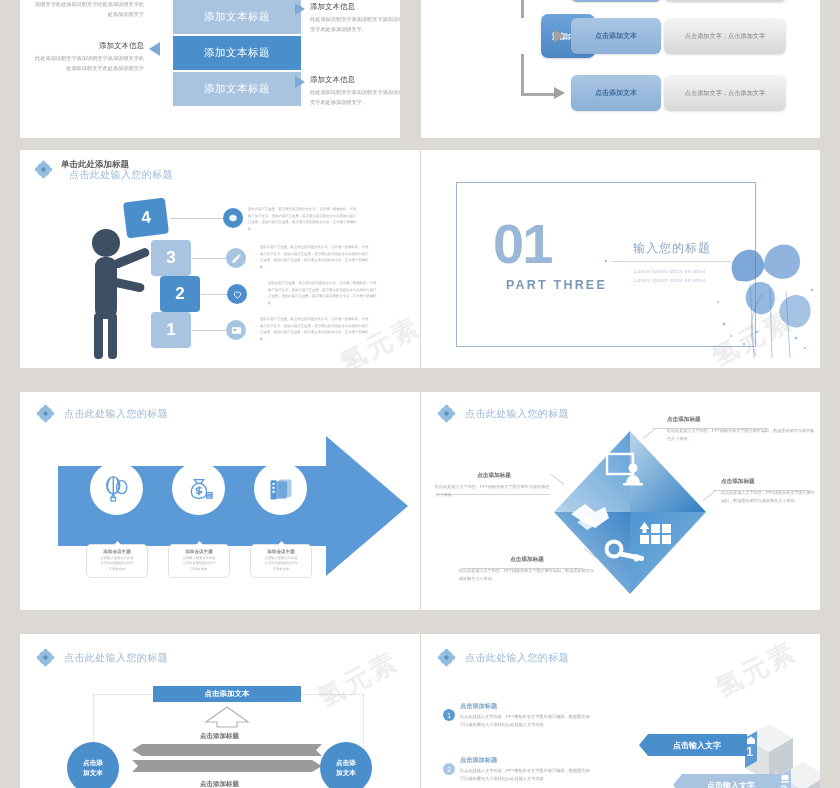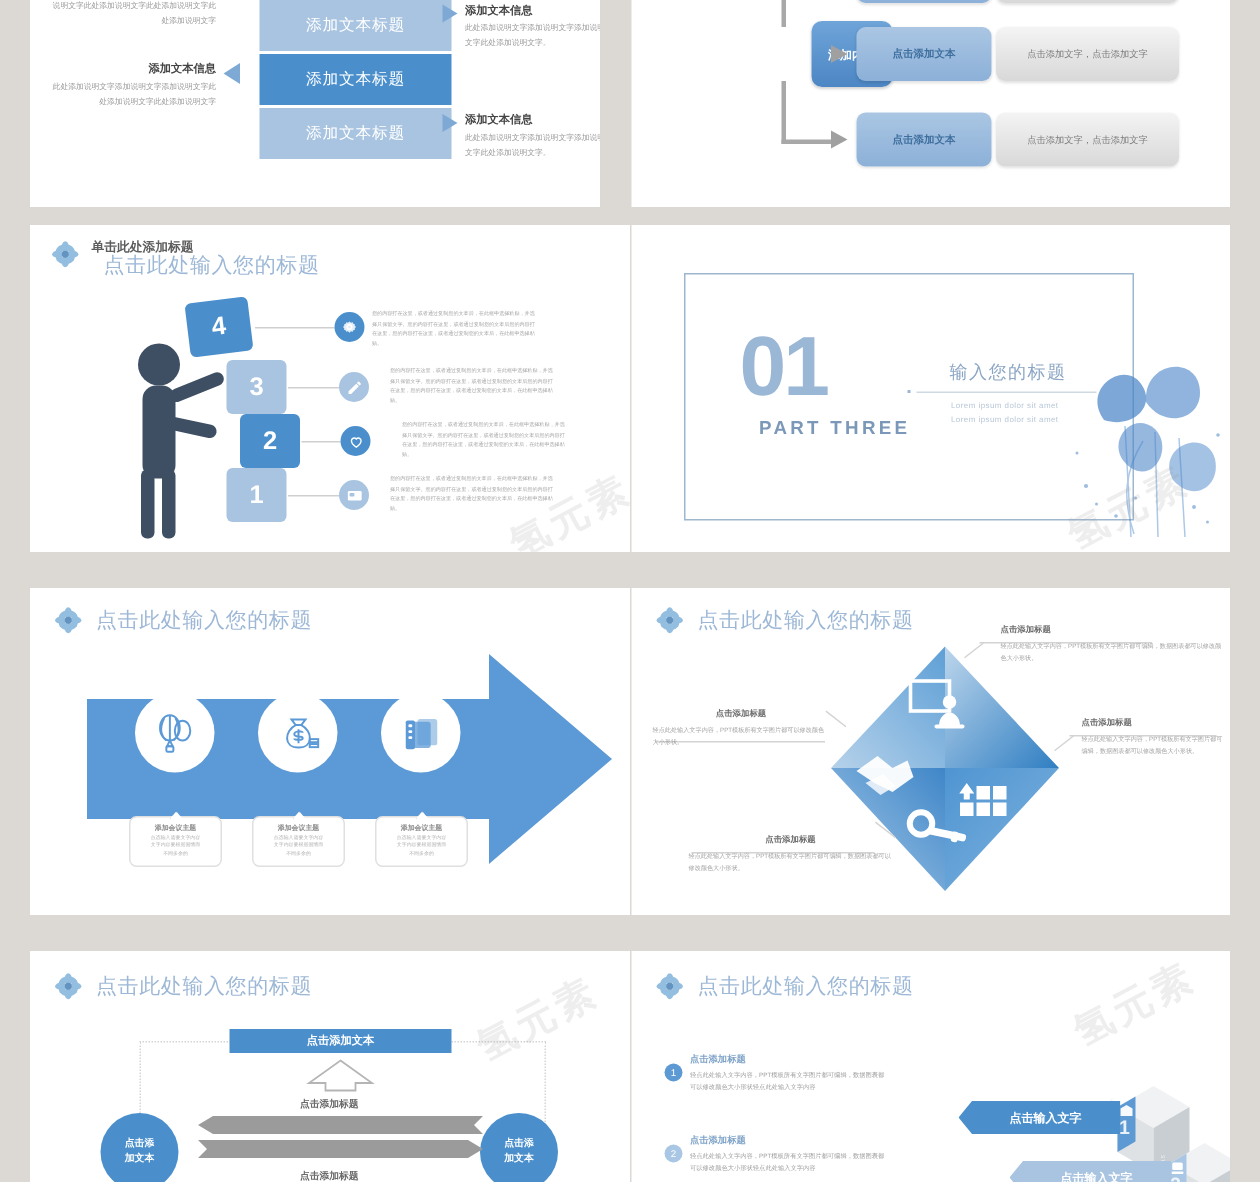--- a/index.html
+++ b/index.html
@@ -17,21 +17,21 @@
     position: absolute;
     background: #ffffff;
     overflow: hidden;
   }
   
   .stitle { position: absolute; display: flex; align-items: center; gap: 9px; }
   .flower {
     width: 19px; height: 19px; flex: 0 0 19px; position: relative;
   }
   .flower svg { display:block; }
-  .ttxt { font-size: 14px; color: #9db8d6; letter-spacing: .4px; white-space: nowrap; }
+  .ttxt { font-size: 10px; color: #9db8d6; letter-spacing: .4px; white-space: nowrap; }
   .ttxt-dark { font-size: 8.5px; color: #5e5e5e; font-weight: bold; white-space: nowrap; }
 
   
   #s1 { left: 20px; top: -38px; width: 380px; height: 176px; }
   .s1-bar {
     position: absolute; left: 153px; width: 128px; height: 34px;
     display: flex; align-items: center; justify-content: center;
     color: #ffffff; font-size: 10.5px; letter-spacing: .5px;
   }
   .s1-b1 { top: 38px; background: #a8c4e0; }
@@ -43,21 +43,21 @@
     width: 0; height: 0;
     border-top: 6px solid transparent; border-bottom: 6px solid transparent;
     border-left: 10px solid #7ea9d4;
   }
   .s1-tri-l {
     position: absolute; right: -16px; top: 1px;
     width: 0; height: 0;
     border-top: 7px solid transparent; border-bottom: 7px solid transparent;
     border-right: 11px solid #7ea9d4;
   }
-  .s1-h { font-size: 7.5px; font-weight: bold; color: #444; margin-bottom: 3px; }
+  .s1-h { font-size: 7.5px; font-weight: normal; color: #444; margin-bottom: 3px; }
   .s1-p { font-size: 5.2px; color: #9a9a9a; line-height: 1.85; }
   .s1-left { position: absolute; left: 12px; width: 112px; text-align: right; }
 
   
   #s2 { left: 421px; top: -38px; width: 399px; height: 176px; }
   .s2-hub {
     position: absolute; left: 78px; top: 52px; width: 54px; height: 44px;
     background: linear-gradient(180deg,#6ea4d8,#4c86c4);
     border-radius: 7px; color: #fff; font-size: 8px; font-weight: bold;
     display: flex; align-items: center; justify-content: center;

